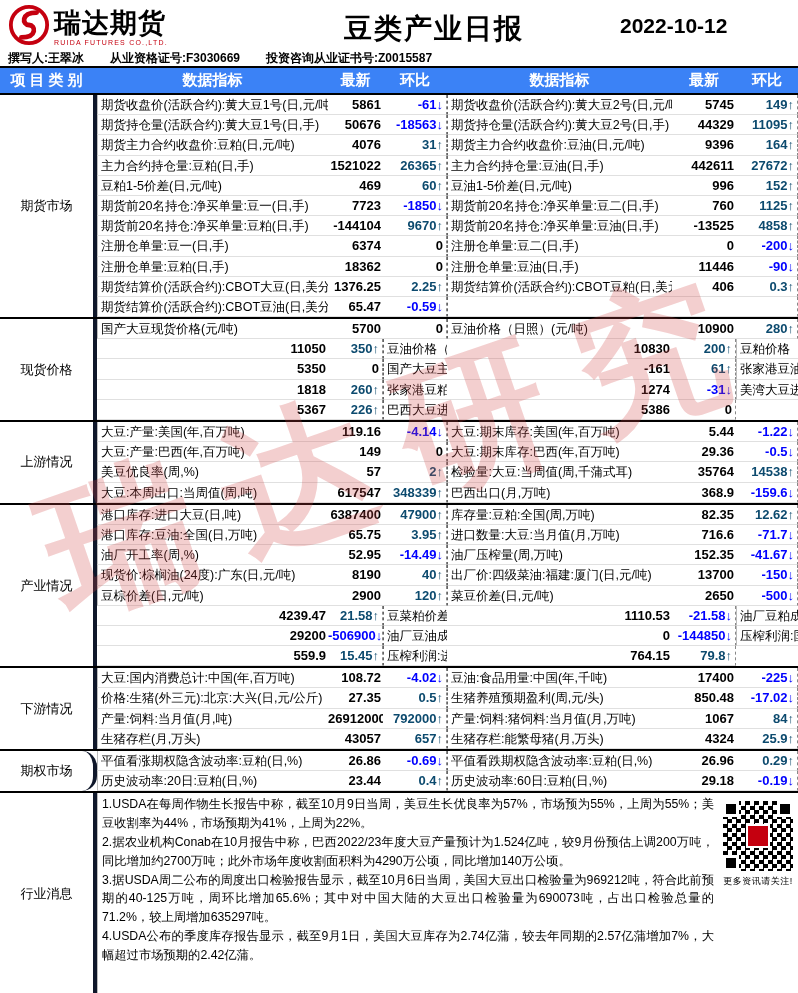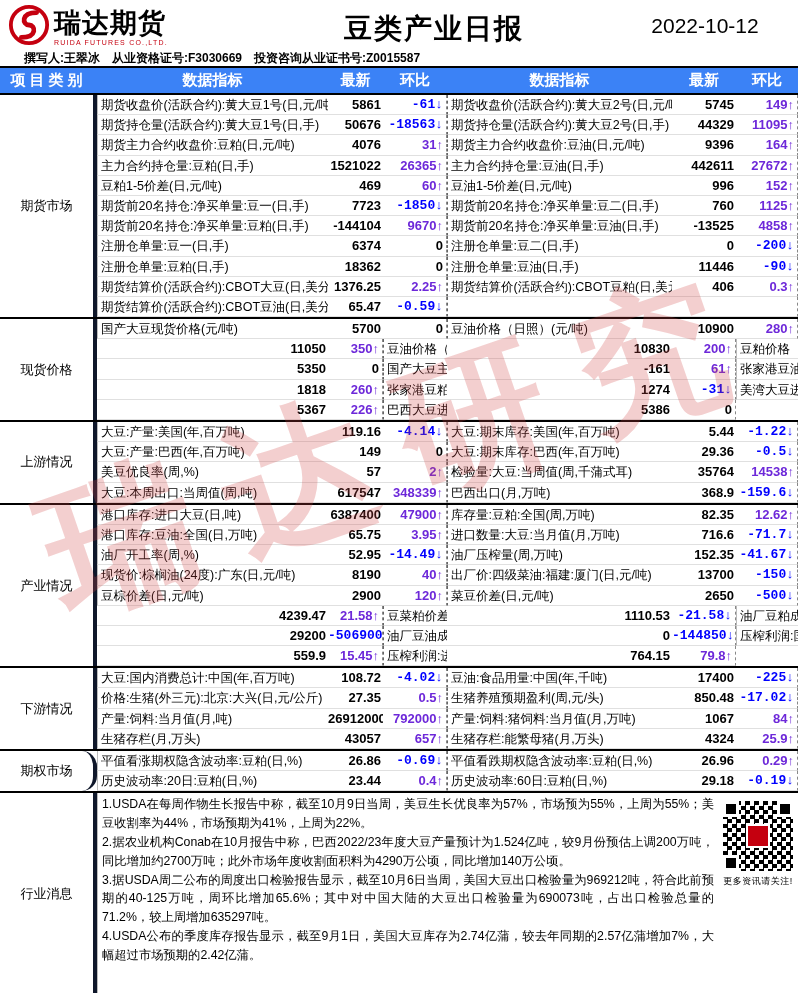--- a/index.html
+++ b/index.html
@@ -5,41 +5,41 @@
   html,body{margin:0;padding:0;background:#fff;}
   .page{position:relative;width:798px;height:993px;overflow:hidden;background:#fff;
         font-family:"Liberation Sans","DejaVu Sans",sans-serif;color:#000;}
   
   .top{position:relative;height:46px;padding-top:4px;display:flex;align-items:flex-start;}
   .brand{display:flex;align-items:center;margin-left:8px;width:240px;}
   .brand-txt{margin-left:4px;}
   .brand-name{font-size:27px;font-weight:bold;letter-spacing:1px;line-height:30px;}
   .brand-sub{font-size:7px;color:#c5000f;letter-spacing:1.2px;margin-top:1px;}
   .report-title{flex:1;text-align:center;font-size:28px;font-weight:bold;letter-spacing:2px;padding-top:6px;}
-  .report-date{width:170px;text-align:center;font-size:21px;font-weight:normal;padding:10px 8px 0 0;}
-  .author-line{height:16px;padding-left:24px;font-size:12px;font-weight:bold;display:flex;gap:12px;}
+  .report-date{width:170px;text-align:left;font-size:21px;font-weight:bold;padding:10px 8px 0 0;}
+  .author-line{height:16px;padding-left:8px;font-size:12px;font-weight:bold;display:flex;gap:26px;}
   
   .tbl{border-top:2px solid #000;}
   .thead{display:grid;grid-template-columns:97px 231px 55px 64px 225px 64px 62px;
          background:#3b82f6;color:#fff;font-weight:bold;font-size:15px;height:25px;
          align-items:center;border-bottom:2px solid #000;}
   .thead .th{text-align:center;}
   .thead .th.cat-h{letter-spacing:4px;}
   .section{display:grid;grid-template-columns:97px 231px 55px 64px 225px 64px 62px;
            grid-auto-rows:20.2px;border-bottom:2px solid #000;align-items:stretch;}
   .cat{display:flex;align-items:center;justify-content:center;font-size:13px;
        border-right:4px solid #0f172a;background:#fff;}
   .cell{font-size:12.5px;line-height:20.2px;white-space:nowrap;overflow:hidden;
         border-bottom:1px solid #e0e0e0;}
   .cell.lbl{padding-left:3px;border-left:1px solid #bbb;}
   .cell.lbl.rhalf{border-left:1px dashed #666;}
   .cell.val{text-align:right;font-weight:bold;font-size:13px;padding-right:2px;}
   .cell.chg{text-align:right;font-weight:bold;font-size:13px;padding-right:3px;border-right:1px dashed #888;}
-  .cell.chg.u{color:#6d28d9;}
-  .cell.chg.d{color:#00f;font-family:Liberation Mono, monospace;}
+  .cell.chg.u{color:#0c4a6e;}
+  .cell.chg.d{color:#00f;}
   .cell.chg.f{color:#000;}
   
   .news{display:grid;grid-template-columns:97px 701px;height:202px;border-bottom:2px solid #000;}
   .news-body{position:relative;border-left:1px solid #bbb;padding:2px 4px 0 4px;}
   .news-text{width:612px;font-size:12.3px;line-height:1.53;text-align:justify;}
   .news-text p{margin:0;}
   .qr-wrap{position:absolute;top:8px;right:2px;width:76px;text-align:center;}
   .qr{position:relative;width:70px;height:70px;margin:0 auto;
       background:repeating-conic-gradient(#000 0 25%,#fff 0 50%) 0 0/9px 9px;outline:3px solid #fff;}
   .finder{position:absolute;width:16px;height:16px;background:#000;box-shadow:inset 0 0 0 3px #fff,inset 0 0 0 6px #000;}

